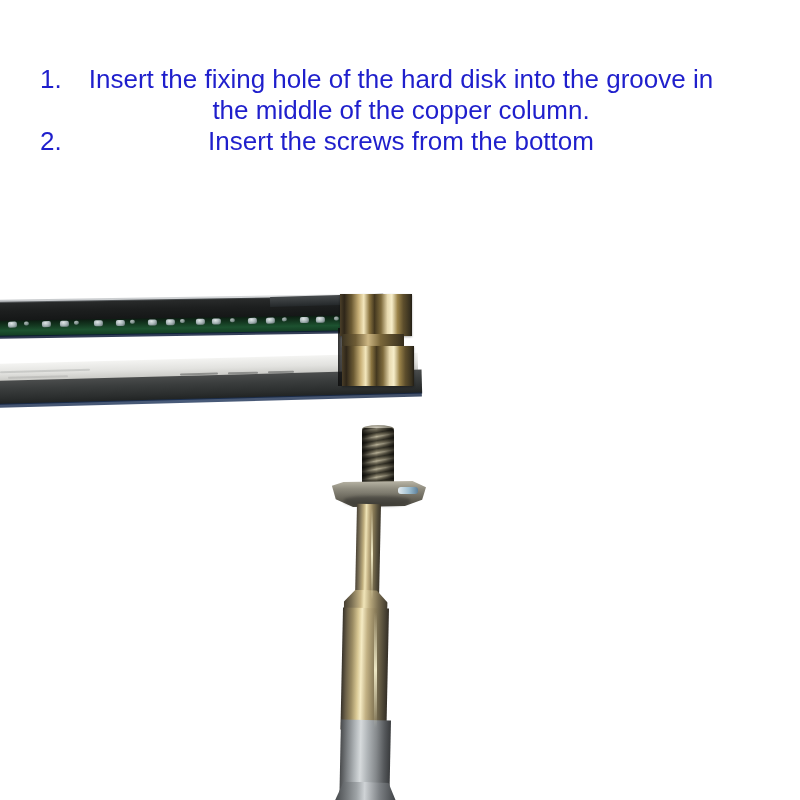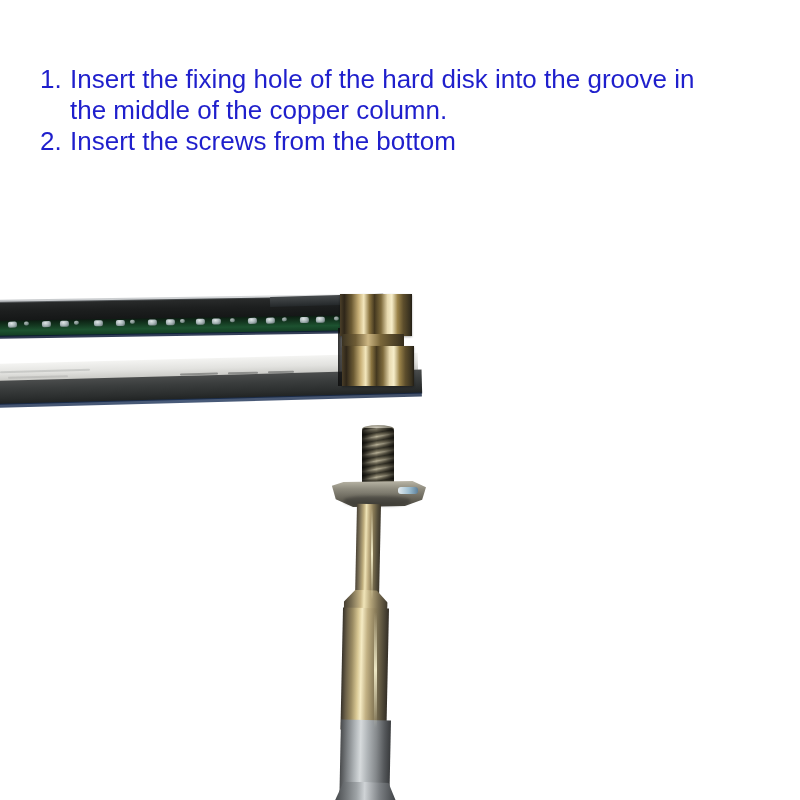--- a/index.html
+++ b/index.html
@@ -53,20 +53,21 @@
     margin: 0 0 1px 0;
   }
   .step-num {
     flex: 0 0 auto;
     width: 30px;
     text-align: left;
   }
   .step-text {
     flex: 1 1 auto;
     max-width: 662px;
+    text-align: center;
   }
 
   
   .photo {
     position: absolute;
     left: 0;
     top: 250px;
     width: 800px;
     height: 550px;
   }

